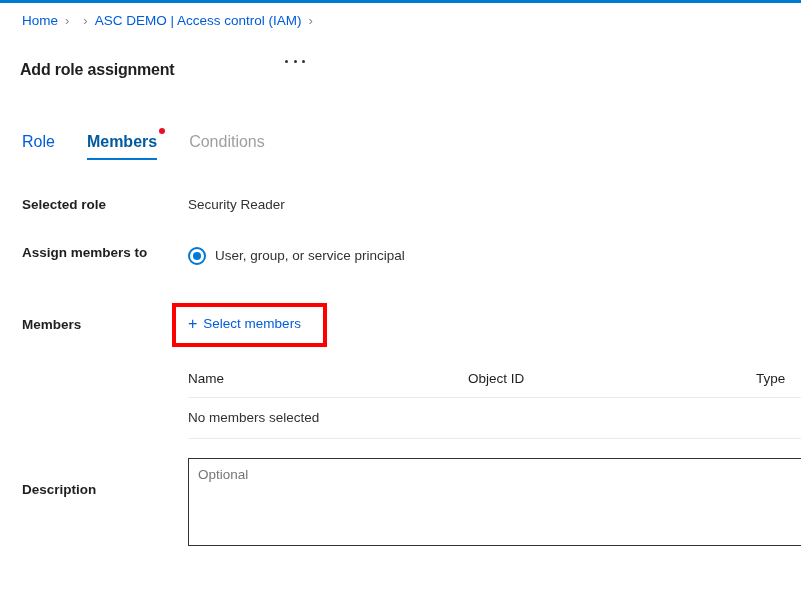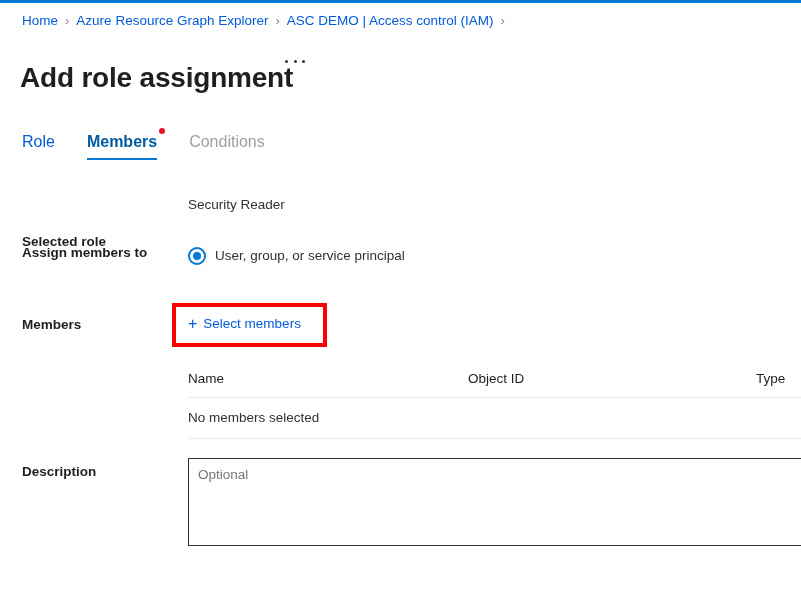--- a/index.html
+++ b/index.html
@@ -45,21 +45,21 @@
     margin: 0 7px;
     font-size: 13px;
     display: inline-block;
   }
 
   
   .page-title {
     position: absolute;
     top: 42px;
     left: 20px;
-    font-size: 28px;
+    font-size: 16px;
     font-weight: 600;
     letter-spacing: -0.2px;
     color: #201f1e;
     line-height: 34px;
     white-space: nowrap;
   }
   .title-ellipsis {
     position: absolute;
     top: 51px;
     left: 285px;
@@ -127,24 +127,24 @@
   
   .form-label {
     position: absolute;
     left: 22px;
     font-size: 13.5px;
     font-weight: 700;
     color: #201f1e;
     line-height: 18px;
     white-space: nowrap;
   }
-  .lbl-role      { top: 196px; margin-top: 37px; }
+  .lbl-role      { top: 196px; }
   .lbl-assign    { top: 244px; }
   .lbl-members   { top: 316px; }
-  .lbl-desc      { top: 463px; }
+  .lbl-desc      { top: 481px; }
 
   .value-role {
     position: absolute;
     top: 196px;
     left: 188px;
     font-size: 13.5px;
     color: #323130;
     line-height: 18px;
   }
 
@@ -290,21 +290,20 @@
   }
 </style>
 </head>
 <body>
 
 <div class="top-accent"></div>
 
 <nav class="breadcrumb">
   <span class="crumb">Home</span>
   <span class="crumb-sep">›</span>
-  <span class="crumb">Azure Resource Graph Explorer</span>
   <span class="crumb-sep">›</span>
   <span class="crumb">ASC DEMO | Access control (IAM)</span>
   <span class="crumb-sep">›</span>
 </nav>
 
 <h1 class="page-title">Add role assignment</h1>
 <div class="title-ellipsis">
   <i></i>
   <i></i>
   <i></i>

